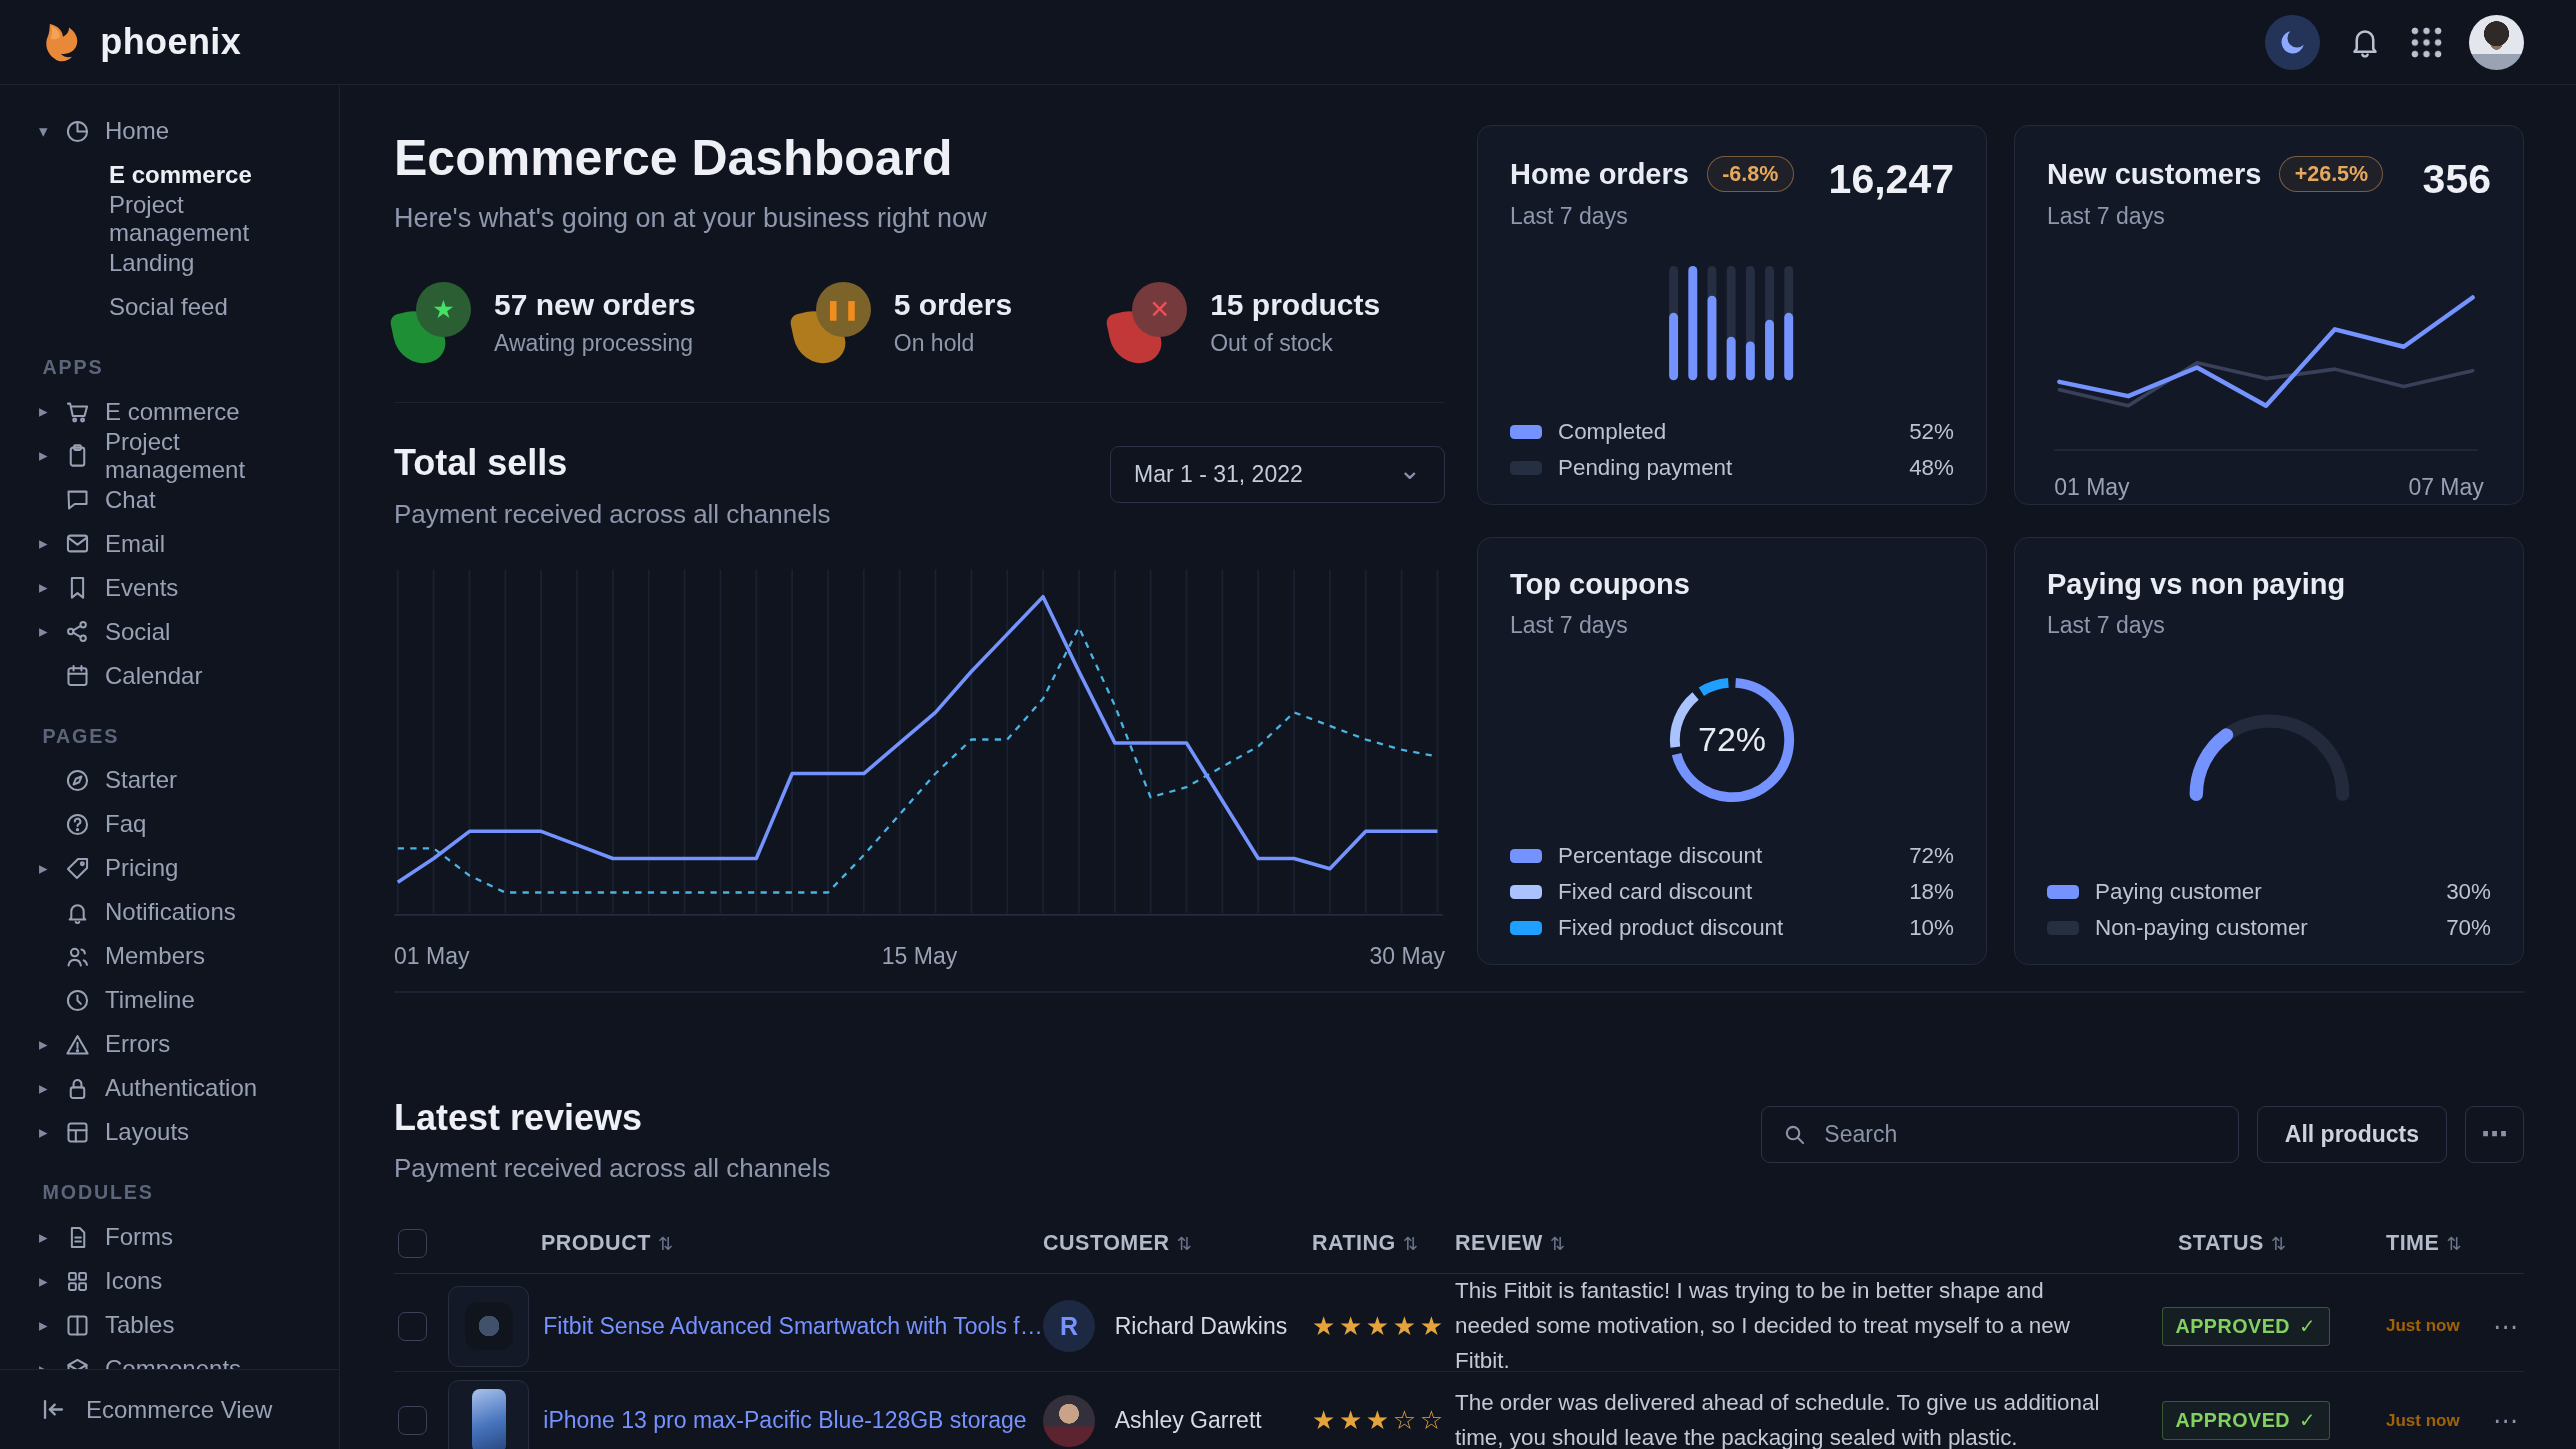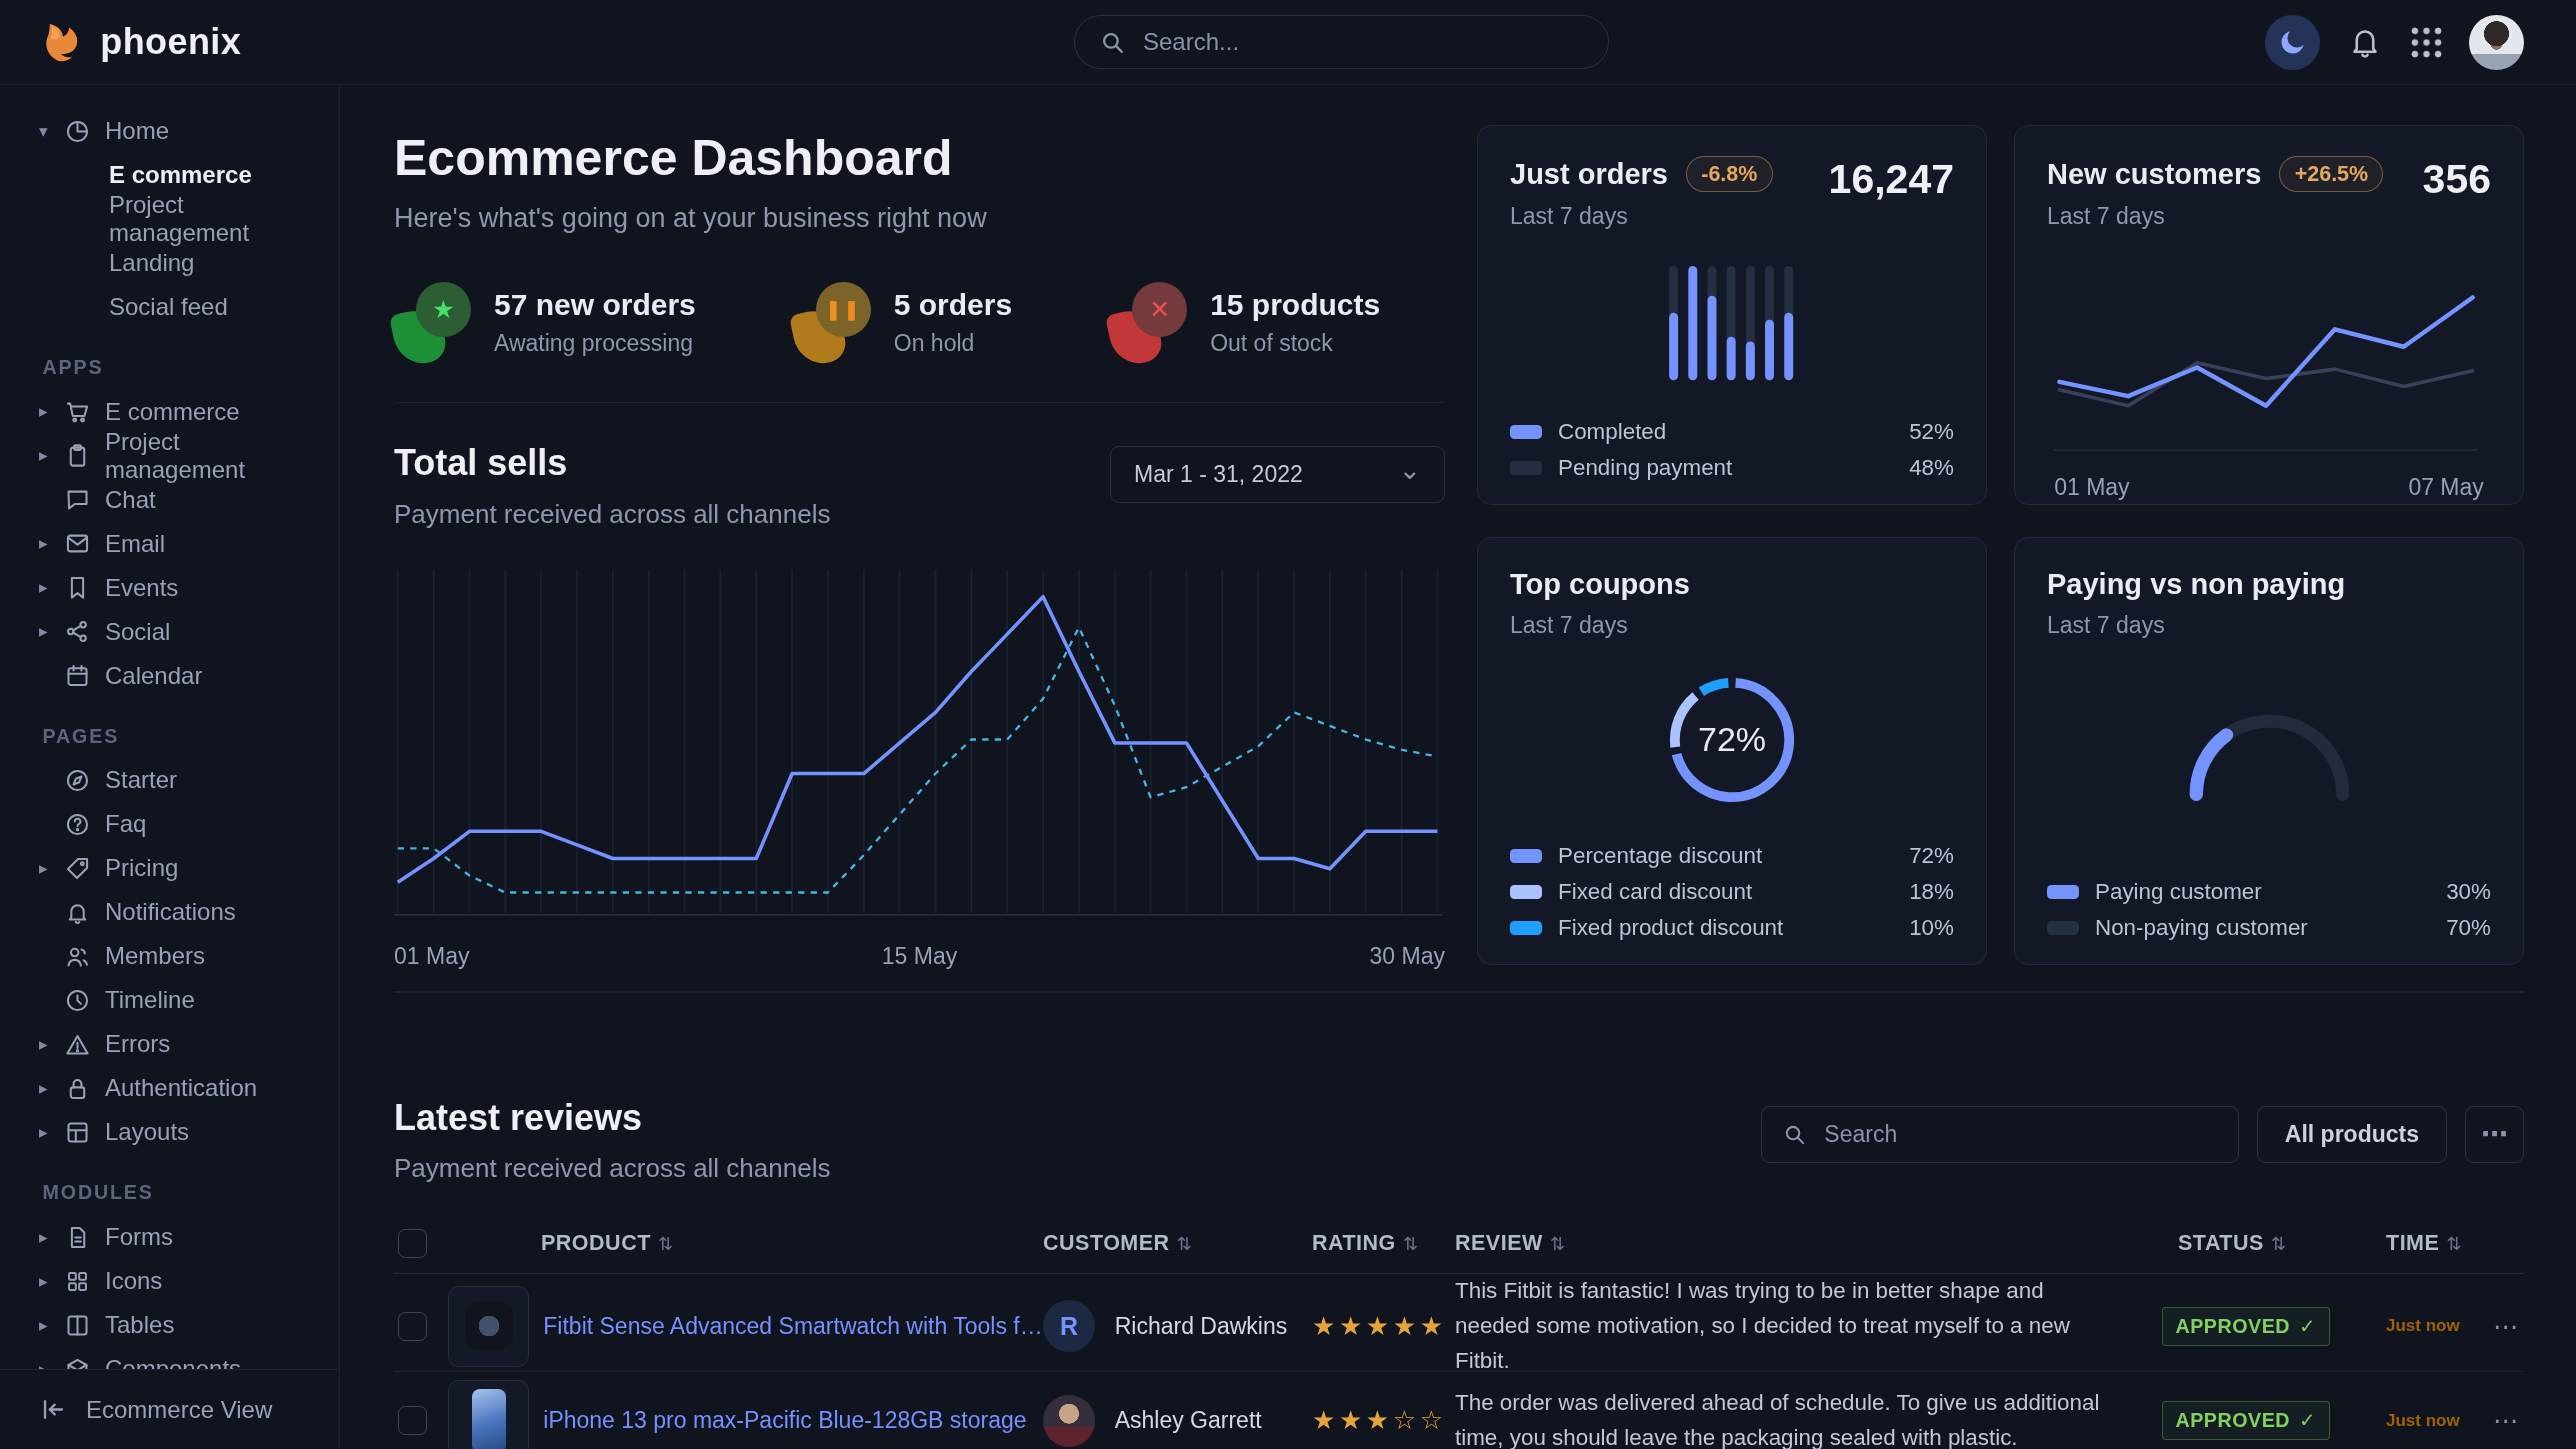--- a/index.html
+++ b/index.html
@@ -119,27 +119,20 @@
 <header class="topbar">
   <div class="brand">
     <span style="display:flex">
       <svg width="47" height="47" viewBox="0 0 48 48">
         <path fill="#e8893a" d="M11 5c9 2 13 7 13.5 13 4-2 6.2-5 6.2-9.4C37 13 40.5 19.5 38.6 26c-2 7.2-9.2 10.6-16.4 9.4 3 3.2 7.2 4.2 11.4 3.2-4.2 5.2-12.6 6.2-17.6 2C8 35.4 5.6 25.8 8.8 18.4 10.2 15 11 11 11 5z"></path>
         <path fill="#f4a256" d="M12.5 7.5c5.5 2 8.5 5.5 9 10.5-3 3-7.5 3.5-10 1.5 2.5-3.5 2-8 1-12z"></path>
       </svg>
     </span>
     <span class="brand-name">phoenix</span>
   </div>
-  <div class="topbar-search">
-    <svg width="25" height="25" viewBox="0 0 24 24" fill="none" stroke="#8a93a8" stroke-width="2.2" stroke-linecap="round">
-        <circle cx="10.5" cy="10.5" r="6.5"></circle>
-        <path d="M15.5 15.5 21 21"></path>
-      </svg>
-    <input placeholder="Search..." style="">
-  </div>
   <div class="topbar-right">
     <div class="moon-btn">
       <svg width="30" height="30" viewBox="0 0 24 24">
           <path fill="#8fa8ff" d="M20.6 14.2A9 9 0 1 1 9.8 3.4a7 7 0 0 0 10.8 10.8z"></path>
         </svg>
     </div>
     <svg width="36" height="36" viewBox="0 0 24 24" fill="none" stroke="#b9c0d0" stroke-width="1.7" stroke-linecap="round" stroke-linejoin="round">
         <path d="M6.5 16.5v-6a5.5 5.5 0 1 1 11 0v6l1.5 2h-14z"></path>
         <path d="M10.3 20.5a1.8 1.8 0 0 0 3.4 0"></path>
       </svg>
@@ -482,21 +475,21 @@
           </div>
       </div>
     </section>
 
     <section class="right-col">
 
       <div class="card h1">
         <div class="card-head">
           <div>
             <div class="card-title-row">
-              <span class="card-title">Just orders</span>
+              <span class="card-title">Home orders</span>
               <span class="badge">-6.8%</span>
             </div>
             <div class="card-sub">Last 7 days</div>
           </div>
           <span class="card-value">16,247</span>
         </div>
         <div class="bars-wrap">
             <svg id="orders-bars-svg" width="131" height="116" viewBox="0 0 146 130">
               <rect x="2" y="0" width="10" height="128" rx="5" fill="#262e41"></rect>
               <rect x="2" y="52.480000000000004" width="10" height="75.52" rx="5" fill="#7493ff"></rect>

